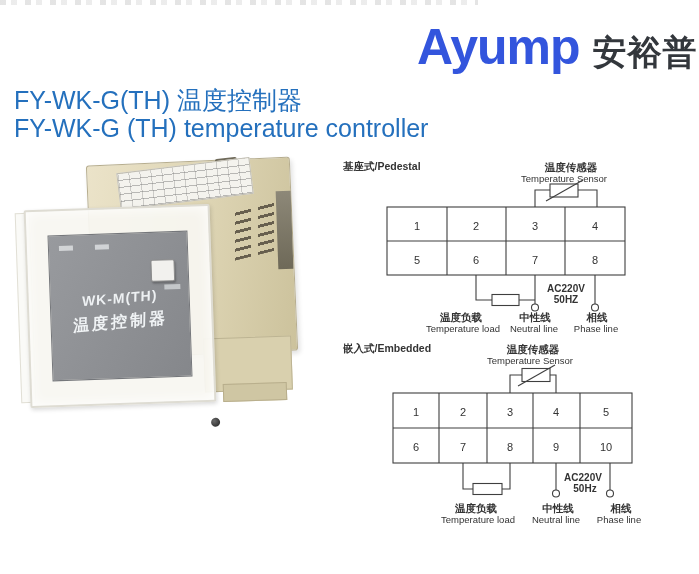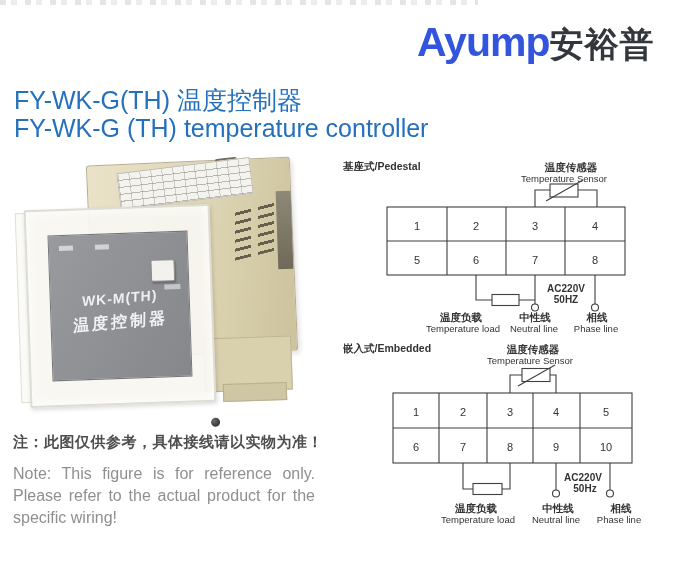--- a/index.html
+++ b/index.html
@@ -5,22 +5,22 @@
   html,body{margin:0;padding:0;background:#fff;}
   #page{position:relative;width:699px;height:574px;background:#ffffff;overflow:hidden;
         font-family:"Liberation Sans","DejaVu Sans",sans-serif;}
 
   
   .top-strip{position:absolute;left:0;top:0;width:478px;height:5px;opacity:.45;
     background:repeating-linear-gradient(90deg,#c4c4c4 0 6px,#ffffff 6px 11px,#d6d6d6 11px 17px,#ffffff 17px 25px);}
 
   
   .logo{position:absolute;left:417px;top:22px;display:flex;align-items:baseline;}
-  .logo-latin{font-size:41px;font-weight:bold;color:#3355dd;letter-spacing:-1px;line-height:1;}
-  .logo-cjk{font-size:34px;font-weight:bold;color:#33373c;margin-left:0;line-height:1;letter-spacing:1px;}
+  .logo-latin{font-size:50px;font-weight:bold;color:#3355dd;letter-spacing:-1px;line-height:1;}
+  .logo-cjk{font-size:34px;font-weight:bold;color:#33373c;margin-left:13px;line-height:1;letter-spacing:1px;}
 
   
   .titles{position:absolute;left:14px;top:86px;color:#2470bd;font-size:25px;line-height:28px;white-space:nowrap;}
 
   
   .photo{position:absolute;left:18px;top:157px;width:312px;height:252px;}
   .ph-body{position:absolute;left:72px;top:4px;width:202px;height:192px;border:1px solid #b6ad8e;border-radius:3px;
     background:linear-gradient(100deg,#ebe3c9 0%,#ddd4b3 55%,#ccc29c 100%);transform:rotate(-2.5deg);
     box-shadow:2px 3px 5px rgba(0,0,0,.12);}
   .ph-label{position:absolute;left:100px;top:8px;width:132px;height:35px;background:#f4f3ee;border:1px solid #c0bdb2;
@@ -182,22 +182,14 @@
     <text class="pw" x="585" y="492" text-anchor="middle">50Hz</text>
 
     <text class="zh" x="476" y="512" text-anchor="middle">温度负载</text>
     <text class="en" x="478" y="523" text-anchor="middle">Temperature load</text>
     <text class="zh" x="558" y="512" text-anchor="middle">中性线</text>
     <text class="en" x="556" y="523" text-anchor="middle">Neutral line</text>
     <text class="zh" x="621" y="512" text-anchor="middle">相线</text>
     <text class="en" x="619" y="523" text-anchor="middle">Phase line</text>
   </svg>
 
-  <div class="note">
-    <div class="note-zh">注：此图仅供参考，具体接线请以实物为准！</div>
-    <div class="note-en">
-      <div class="just">Note: This figure is for reference only.</div>
-      <div class="just">Please refer to the actual product for the</div>
-      <div>specific wiring!</div>
-    </div>
-  </div>
 
 </div>
 
 </body></html>

